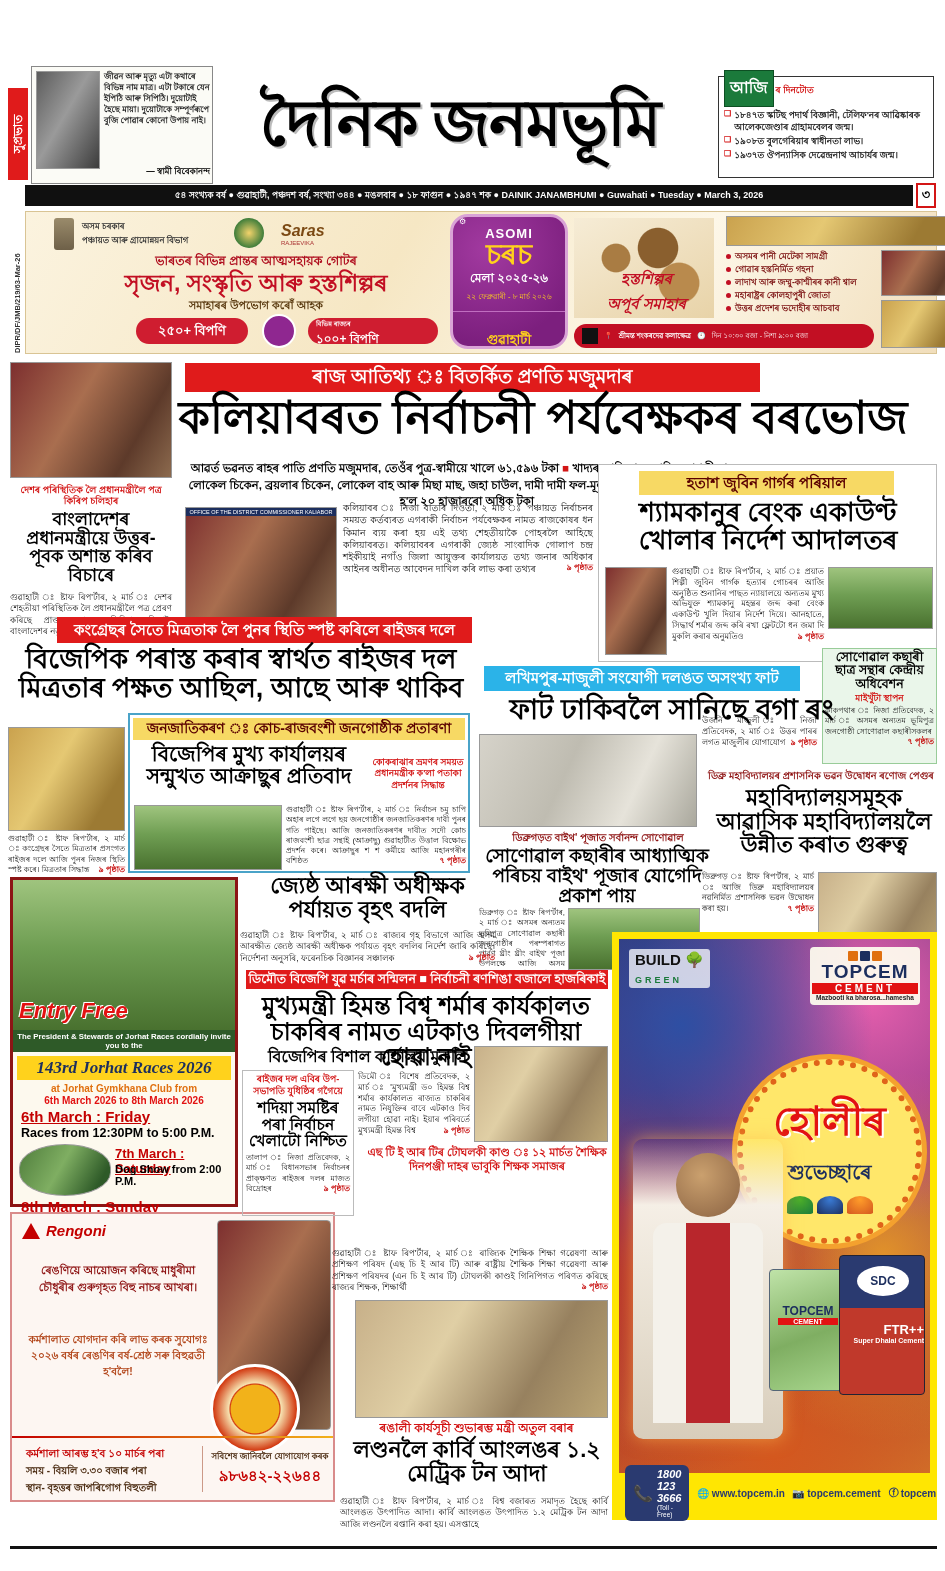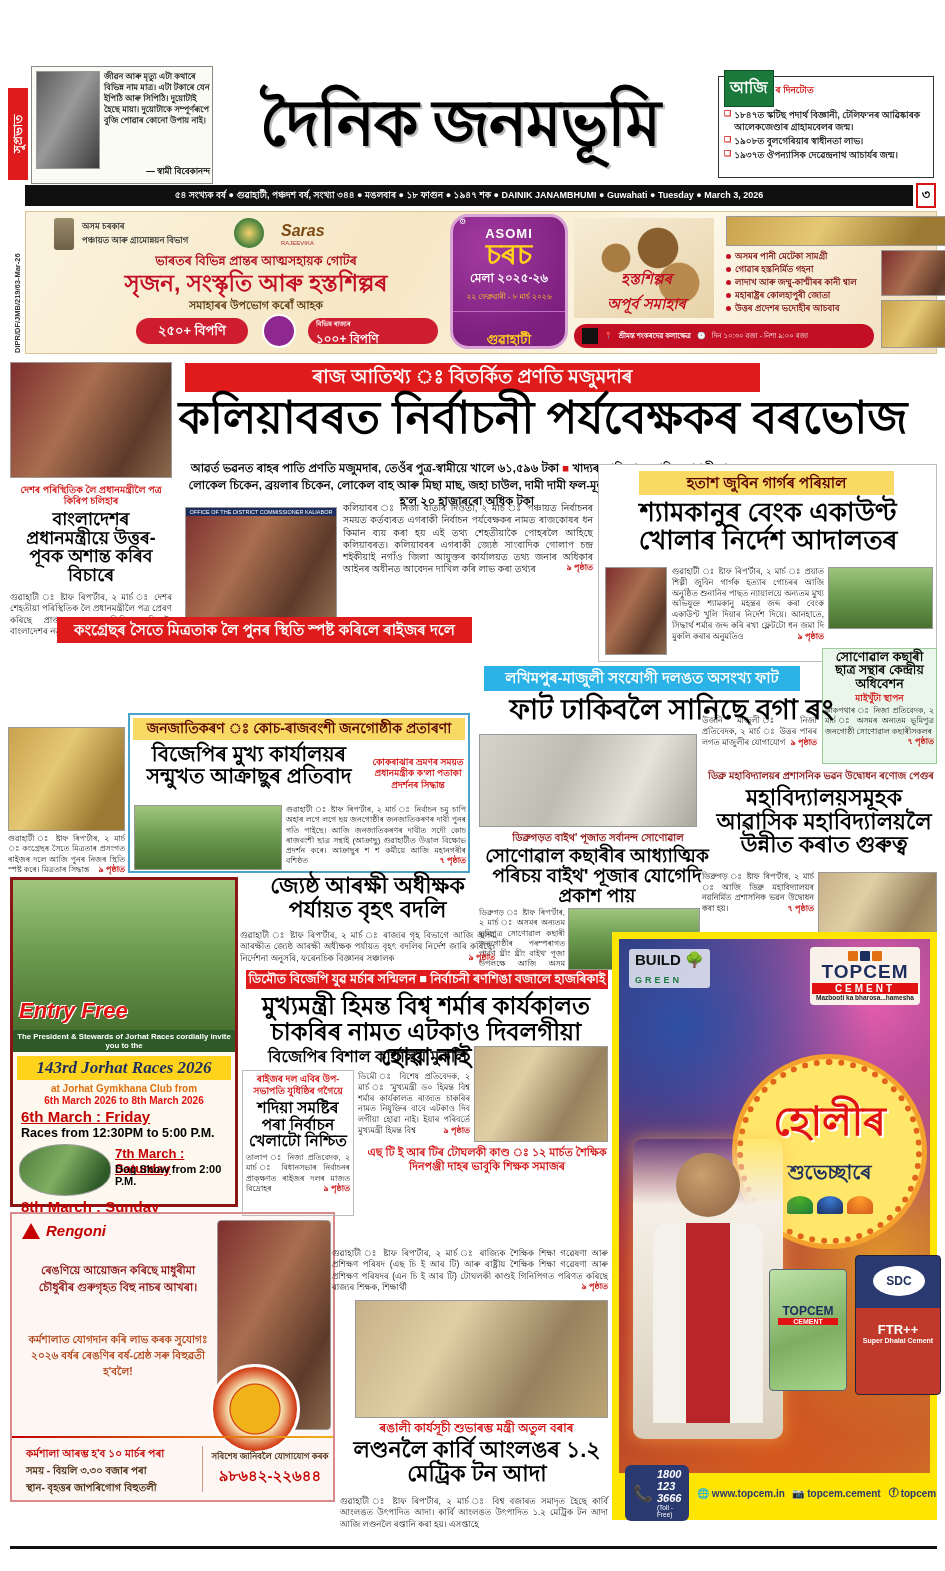--- a/index.html
+++ b/index.html
@@ -199,20 +199,21 @@
   <div class="abs" style="left:822px;top:648px;width:115px;height:116px;background:#eaf6ea;border:1px solid #9c9;padding:2px;text-align:center">
     <div class="hl" style="font-size:12.5px">সোণোৱাল কছাৰী ছাত্ৰ সন্থাৰ কেন্দ্ৰীয় অধিবেশন</div>
     <div class="red" style="font-size:9px;font-weight:800">মাইখুঁটা স্থাপন</div>
     <div class="bd" style="font-size:7.8px">
       <span>কাকপথাৰ ঃ নিজা প্ৰতিবেদক, ২ মাৰ্চ ঃ অসমৰ অন্যতম ভূমিপুত্ৰ জনগোষ্ঠী সোণোৱাল কছাৰীসকলৰ</span>
       <span class="jmp">৭ পৃষ্ঠাত</span>
     </div>
   </div>
 
   <div class="abs bar-red ctr" style="left:57px;top:617px;width:415px;height:26px;font-size:15px">কংগ্ৰেছৰ সৈতে মিত্ৰতাক লৈ পুনৰ স্থিতি স্পষ্ট কৰিলে ৰাইজৰ দলে</div>
+  <div class="abs hl" style="left:8px;top:645px;width:466px;font-size:27px">বিজেপিক পৰাস্ত কৰাৰ স্বাৰ্থত ৰাইজৰ দল মিত্ৰতাৰ পক্ষত আছিল, আছে আৰু থাকিব</div>
   <div class="abs ph-warm" style="left:8px;top:727px;width:117px;height:104px"></div>
   <div class="abs bd" style="left:8px;top:834px;width:117px;height:42px;font-size:7.8px">
     <span>গুৱাহাটী ঃ ষ্টাফ ৰিপ'ৰ্টাৰ, ২ মাৰ্চ ঃ কংগ্ৰেছৰ সৈতে মিত্ৰতাৰ প্ৰসংগত ৰাইজৰ দলে আজি পুনৰ নিজৰ স্থিতি স্পষ্ট কৰে। মিত্ৰতাৰ সিদ্ধান্ত</span>
     <span class="jmp">৯ পৃষ্ঠাত</span>
   </div>
 
   <div class="abs" style="left:128px;top:713px;width:342px;height:160px;border:2px solid #4aa3c8;background:#fff">
     <div class="abs bar-yellow ctr" style="left:3px;top:3px;width:332px;height:22px;font-size:14px">জনজাতিকৰণ ঃ কোচ-ৰাজবংশী জনগোষ্ঠীক প্ৰতাৰণা</div>
     <div class="abs hl" style="left:4px;top:28px;width:230px;font-size:20.5px">বিজেপিৰ মুখ্য কাৰ্যালয়ৰ সন্মুখত আক্ৰাছুৰ প্ৰতিবাদ</div>
     <div class="abs red ctr" style="left:238px;top:28px;width:100px;height:62px;font-size:9px;font-weight:800;line-height:1.25">কোকৰাঝাৰ ভ্ৰমণৰ সময়ত প্ৰধানমন্ত্ৰীক ক'লা পতাকা প্ৰদৰ্শনৰ সিদ্ধান্ত</div>
@@ -354,22 +355,22 @@
          background:linear-gradient(180deg,rgba(0,0,0,0) 0%,#f5efe6 22%,#e8e0d2 60%,#d8cdbb 100%);box-shadow:0 0 18px rgba(255,190,80,.6)">
       <div style="width:64px;height:64px;border-radius:50%;background:radial-gradient(circle at 40% 35%,#caa06e,#8a6242);margin:14px auto 0"></div>
       <div style="width:110px;height:200px;margin:6px auto 0;border-radius:14px 14px 0 0;
            background:linear-gradient(90deg,#f4f1ea 30%,#b8262c 30%,#b8262c 70%,#f4f1ea 70%)"></div>
     </div>
     <div class="abs" style="left:150px;top:330px;width:78px;height:122px;border-radius:4px;
          background:linear-gradient(160deg,#bfe3a8,#7fae62 55%,#a8d68d);border:1px solid #567;text-align:center;padding-top:34px">
       <div style="color:#1c2e5e;font-size:12px;font-weight:800">TOPCEM</div>
       <div style="background:#e21212;color:#fff;font-size:7px;font-weight:800;width:60px;margin:0 auto">CEMENT</div>
     </div>
-    <div class="abs" style="left:236px;top:316px;width:86px;height:140px;border-radius:4px;
-         background:linear-gradient(180deg,#2a3a70 38%,#c0392b 38%);border:1px solid #223;text-align:center">
+    <div class="abs" style="left:220px;top:316px;width:86px;height:140px;border-radius:4px;
+         background:linear-gradient(180deg,#2a3a70 38%,#c0392b 38%);border:1px solid #223;text-align:right">
       <div style="margin-top:10px;background:#fff;border-radius:50%;width:52px;height:30px;margin-left:17px;display:flex;flex-direction:column;align-items:center;justify-content:center">
         <span style="color:#1c2e5e;font-size:12px;font-weight:800;line-height:1">SDC</span>
       </div>
       <div style="color:#fff;font-size:13px;font-weight:800;margin-top:26px">FTR++</div>
       <div style="color:#fff;font-size:7px;font-weight:700">Super Dhalai Cement</div>
     </div>
     <div class="abs" style="left:0;bottom:0;width:311px;height:40px;background:#ffe602;display:flex;align-items:center;gap:8px;padding:0 6px">
       <div style="background:#2a3a70;color:#fff;border-radius:6px;padding:3px 8px;display:flex;align-items:center;gap:4px">
         <span>📞</span>
         <span>

